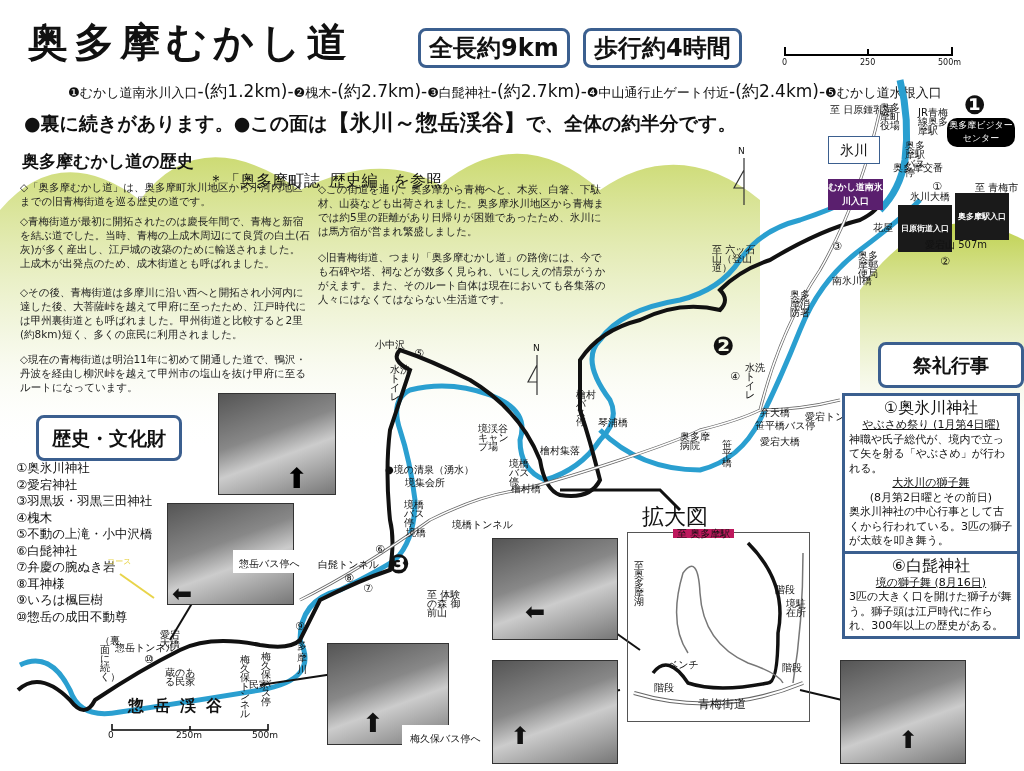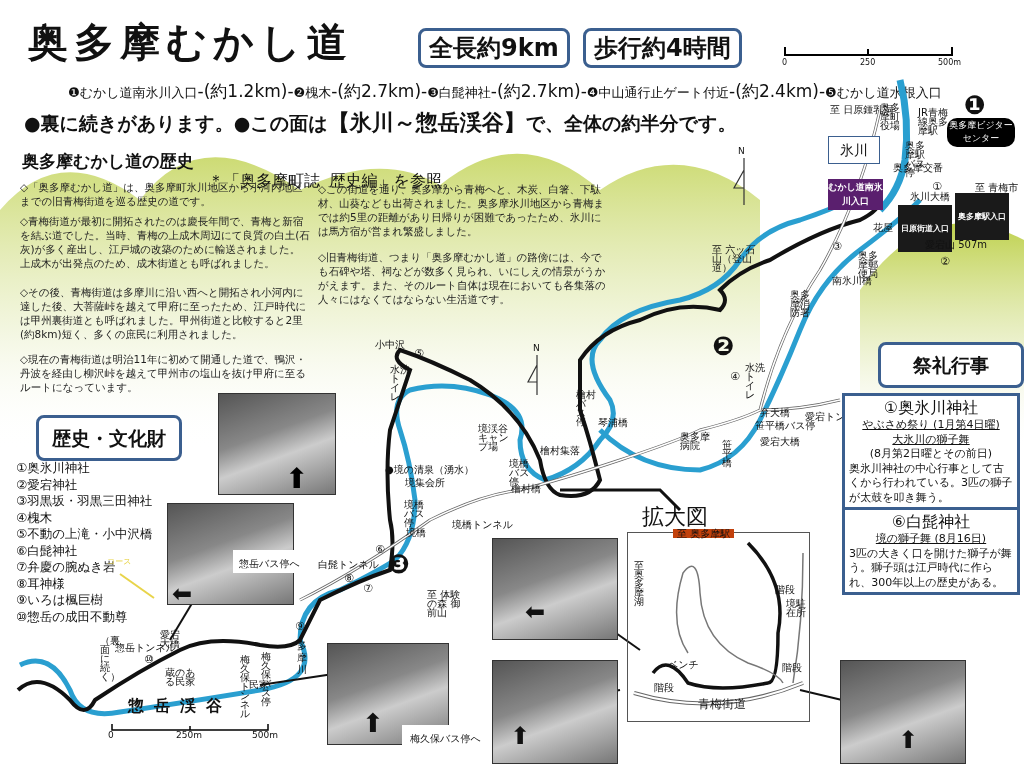--- a/index.html
+++ b/index.html
@@ -201,35 +201,36 @@
 
 <div class="abs" style="left:642px;top:502px;font-size:22px">拡大図</div>
 <div class="abs" style="left:627px;top:532px;width:181px;height:188px;border:1.5px solid #555">
   <svg width="181" height="188" viewBox="0 0 181 188">
     <path d="M120,10 Q160,50 150,100 Q150,150 140,150 Q90,160 60,150 Q40,120 25,140" stroke="#111" stroke-width="3.5" fill="none"></path>
     <path d="M6,160 Q90,185 175,150" stroke="#666" stroke-width="4" fill="none"></path>
     <path d="M6,160 Q90,185 175,150" stroke="#fff" stroke-width="2" fill="none"></path>
     <path d="M60,120 Q40,90 55,40 Q70,20 72,60 Q75,110 120,130 Q150,140 155,150" stroke="#777" stroke-width="1.5" fill="none"></path>
     <path d="M175,20 Q175,90 165,150" stroke="#777" stroke-width="1.5" fill="none"></path>
   </svg>
-  <div class="abs lbl" style="left:45px;top:-4px;background:#c2410c;padding:0 4px">至 奥多摩駅</div>
+  <div class="abs lbl" style="left:45px;top:-4px;background:#be185d;padding:0 4px">至 奥多摩駅</div>
   <div class="abs lbl" style="left:6px;top:28px;width:9px;white-space:normal">至奥多摩湖</div>
   <div class="abs lbl" style="left:147px;top:52px">階段</div>
   <div class="abs lbl" style="left:158px;top:66px;width:20px;white-space:normal">境駐在所</div>
   <div class="abs lbl" style="left:40px;top:127px">ベンチ</div>
   <div class="abs lbl" style="left:26px;top:150px">階段</div>
   <div class="abs lbl" style="left:154px;top:130px">階段</div>
   <div class="abs" style="left:70px;top:163px;font-size:12px">青梅街道</div>
 </div>
 
 <div class="abs box-title" style="left:862px;top:342px;width:140px;height:40px;line-height:40px">祭礼行事</div>
 <div class="abs event-panel">
   <div class="event-sec">
     <div class="event-name">①奥氷川神社</div>
     <div class="ul">やぶさめ祭り (1月第4日曜)</div>
+    <div style="text-align:left">神職や氏子総代が、境内で立って矢を射る「やぶさめ」が行われる。</div>
     <div class="ul">大氷川の獅子舞</div>
     <div>(8月第2日曜とその前日)</div>
     <div style="text-align:left">奥氷川神社の中心行事として古くから行われている。3匹の獅子が太鼓を叩き舞う。</div>
   </div>
   <div class="event-sec">
     <div class="event-name">⑥白髭神社</div>
     <div class="ul">境の獅子舞 (8月16日)</div>
     <div style="text-align:left">3匹の大きく口を開けた獅子が舞う。獅子頭は江戸時代に作られ、300年以上の歴史がある。</div>
   </div>
 </div>

